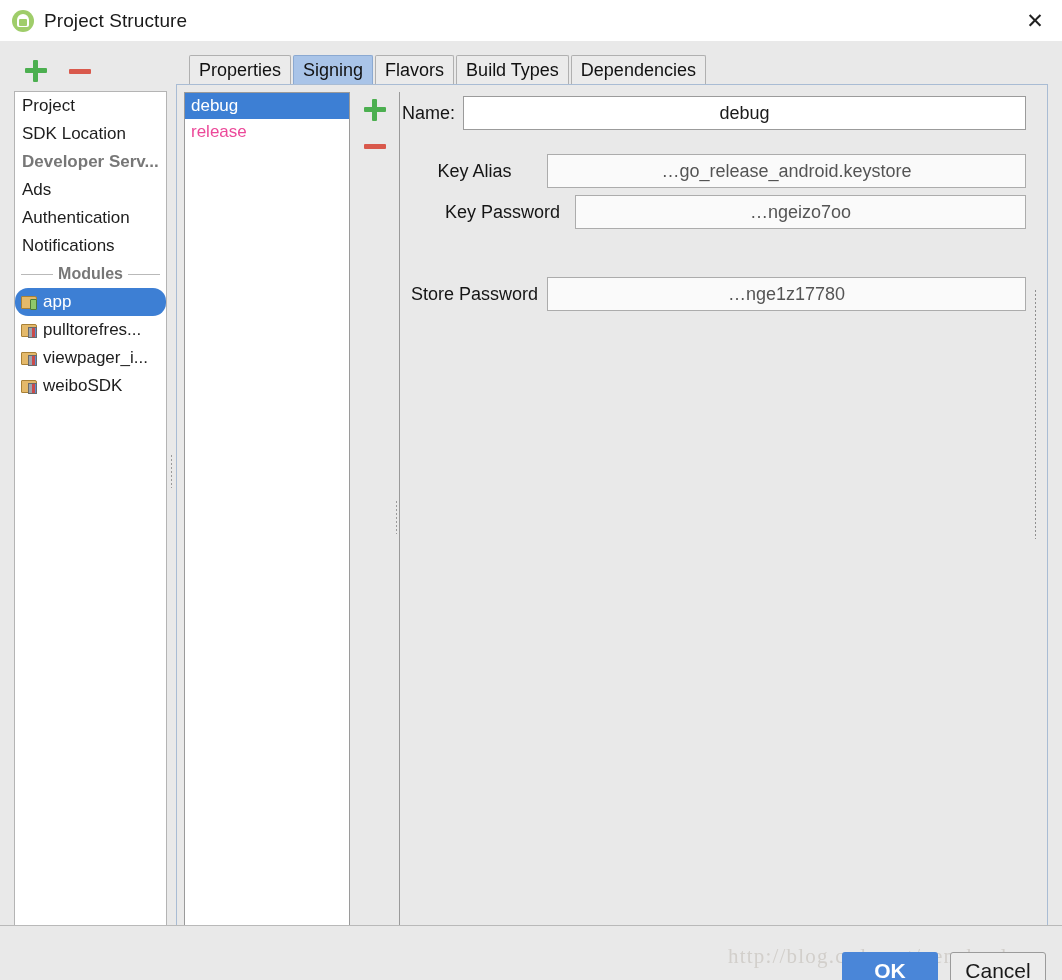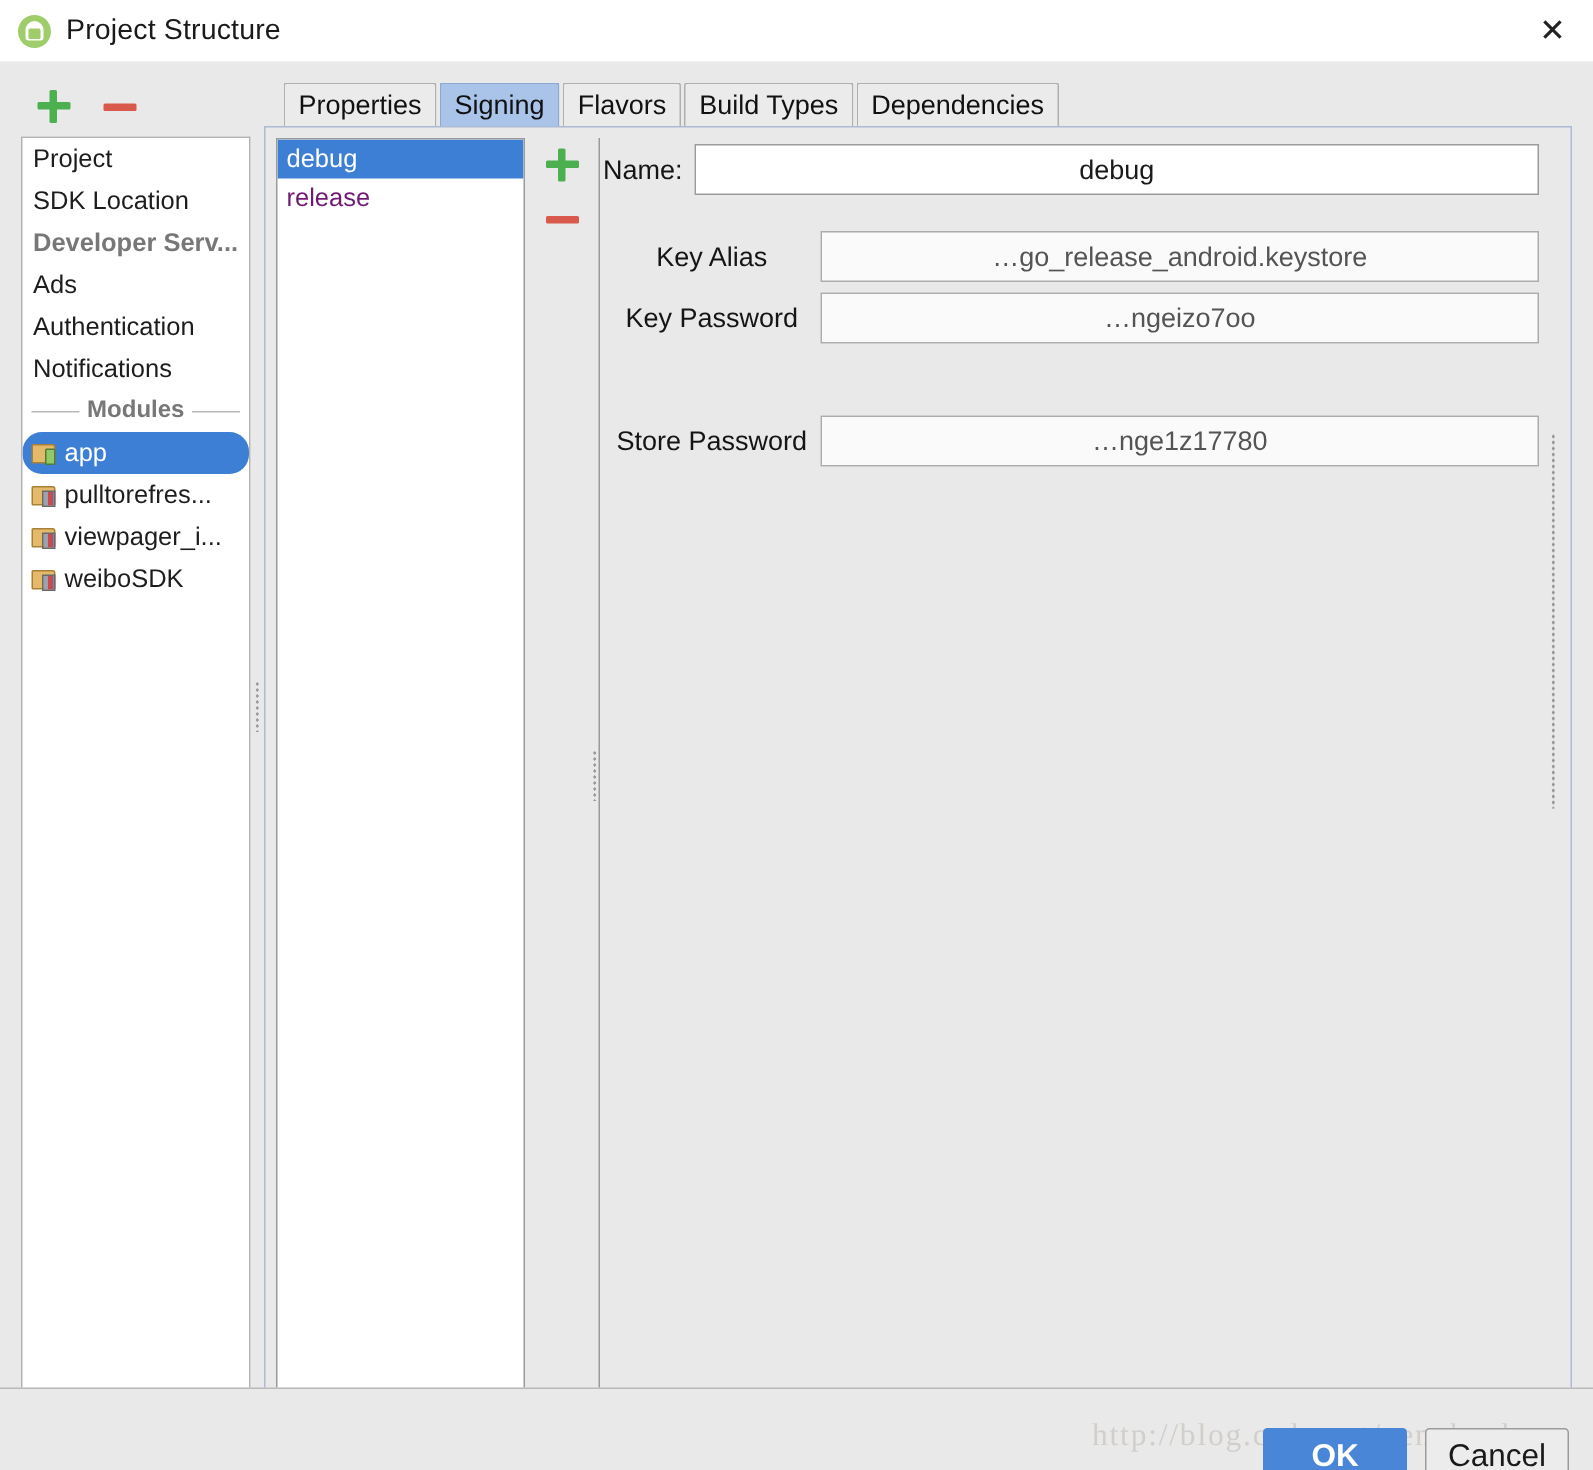--- a/index.html
+++ b/index.html
@@ -147,21 +147,21 @@
   
   #config-list {
     position: absolute; left: 5px; top: 5px; width: 166px; height: 854px;
     background: #ffffff;
     border: 1px solid #9a9a9a;
     overflow: hidden;
   }
   .cfg-item {
     height: 26px; line-height: 26px;
     padding-left: 6px;
-    font-size: 17px; color: #701a75;
+    font-size: 17px; color: #ec4899;
     white-space: nowrap;
   }
   .cfg-item.selected { background: #3d7fd4; color: #ffffff; }
 
   
   #cfg-tools {
     position: absolute; left: 175px; top: 5px; width: 42px; height: 854px;
   }
   #cfg-tools .tb-btn { width: 42px; height: 36px; }
 
@@ -352,21 +352,21 @@
         <div class="name-row">
           <span class="lbl">Name:</span>
           <div class="txt">debug</div>
         </div>
 
         <div class="field-row" style="top:62px;">
           <span class="lbl">Key Alias</span>
           <div class="txt obscured">…go_release_android.keystore</div>
         </div>
 
-        <div class="field-row" style="top:103px;">
+        <div class="field-row" style="top:103px;margin-left:28px;">
           <span class="lbl">Key Password</span>
           <div class="txt obscured">…ngeizo7oo</div>
         </div>
 
 
         <div class="field-row" style="top:185px;">
           <span class="lbl">Store Password</span>
           <div class="txt obscured">…nge1z17780</div>
         </div>
 

